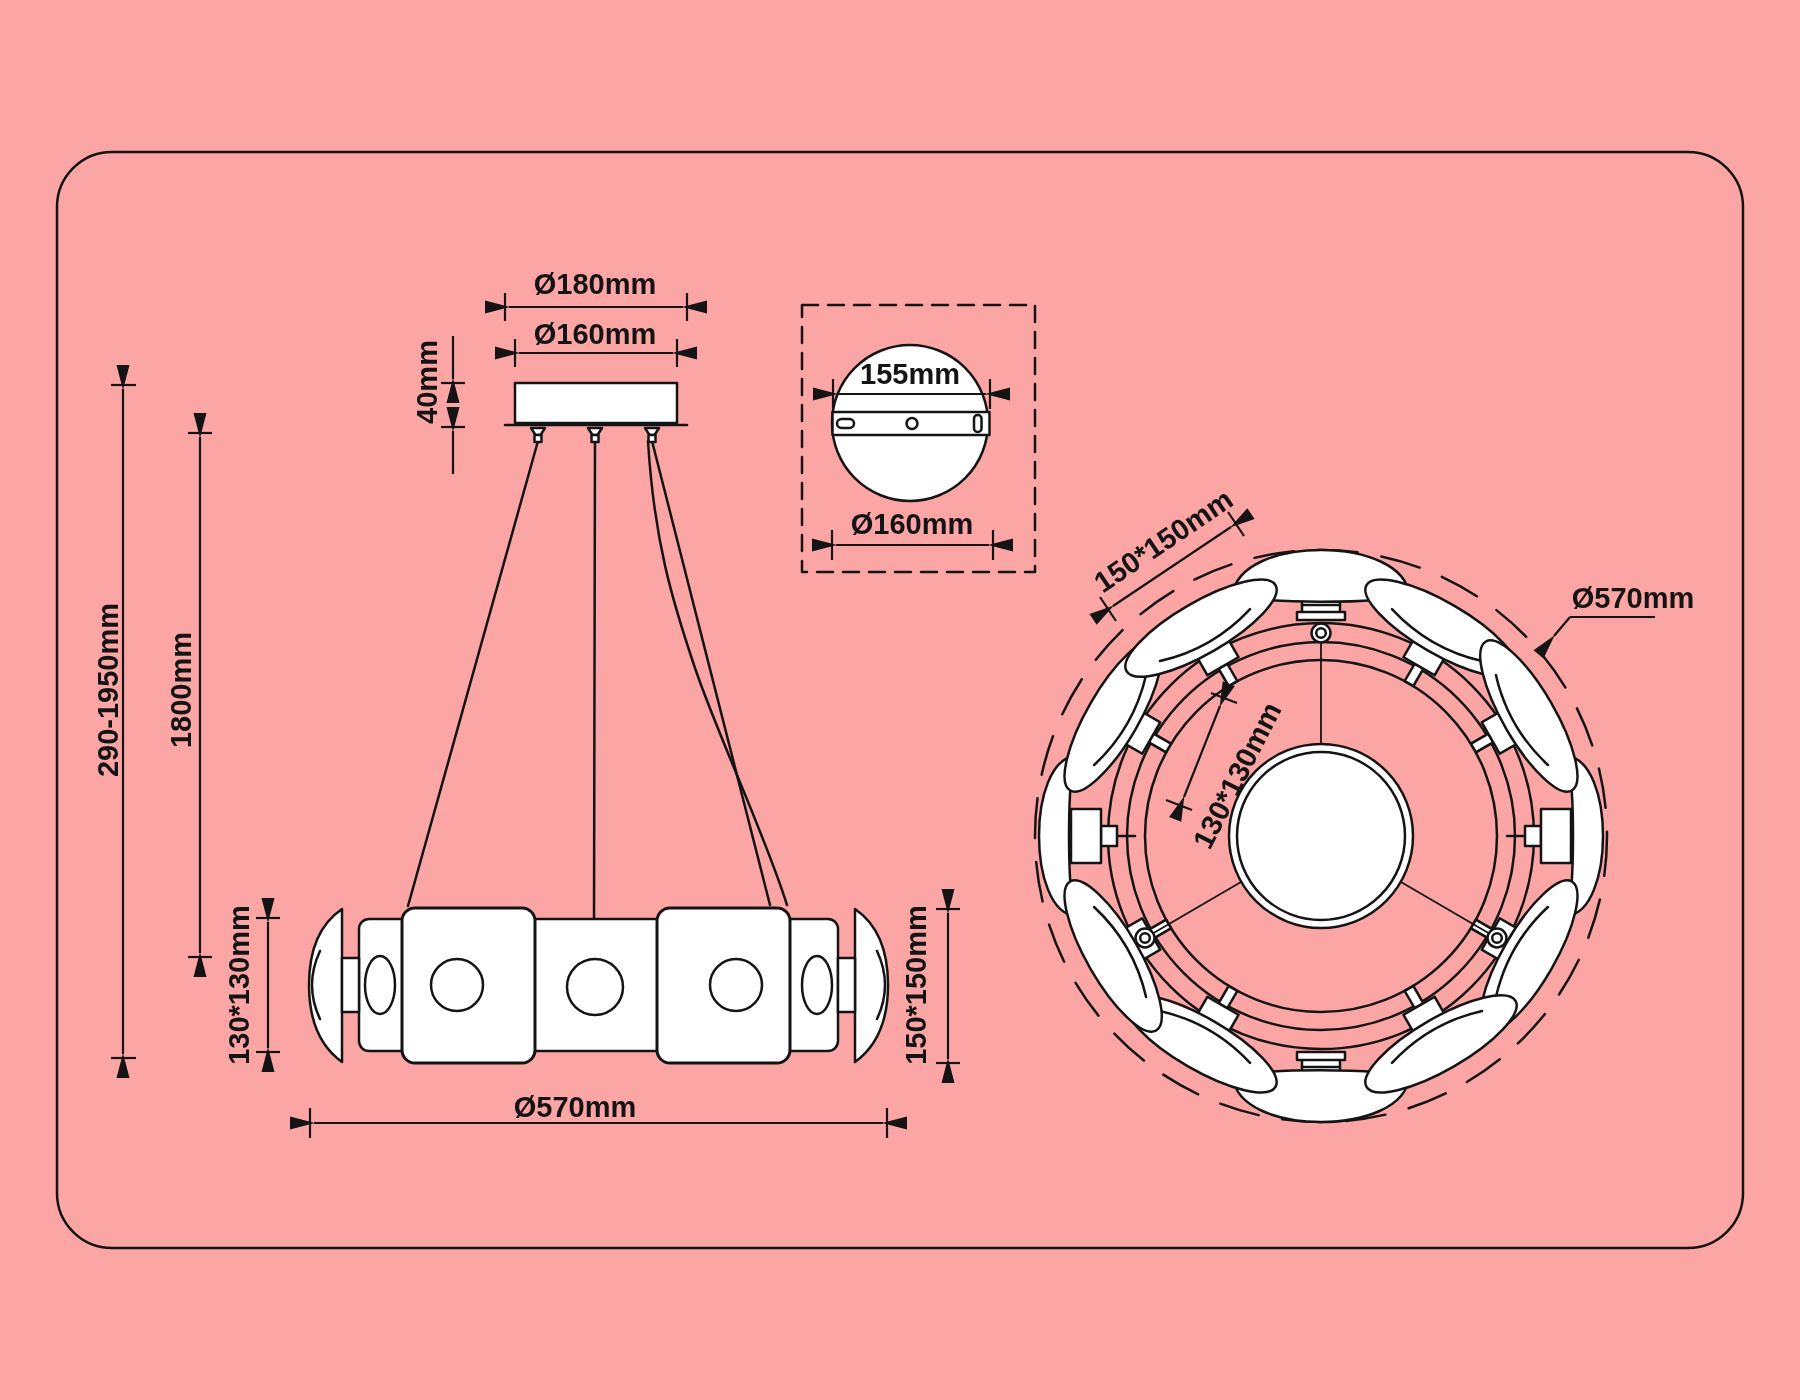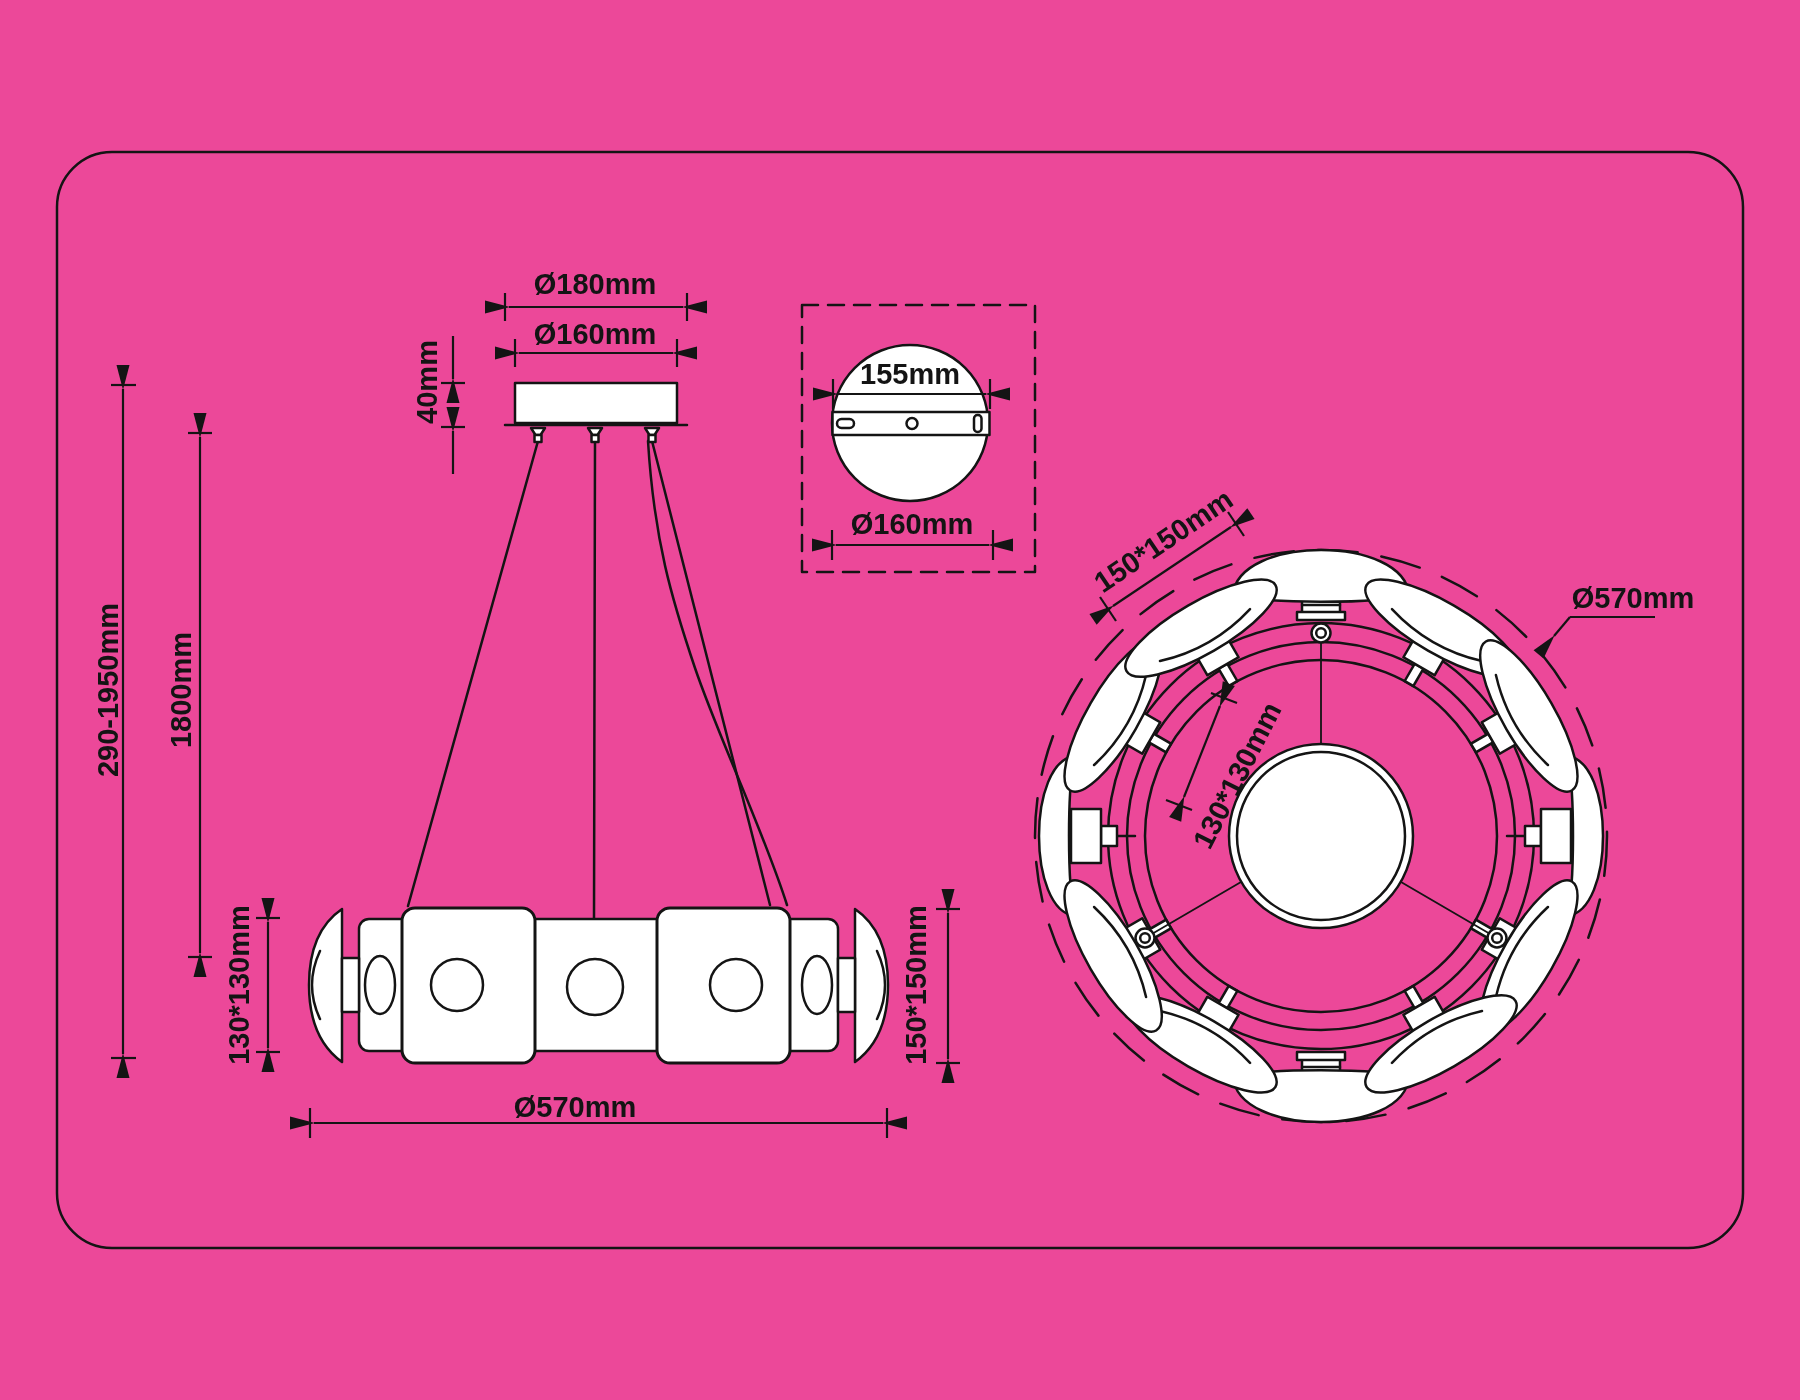--- a/index.html
+++ b/index.html
@@ -1,16 +1,16 @@
 <!DOCTYPE html>
 <html><head>
 <meta charset="utf-8">
 <style>
   html,body{margin:0;padding:0;background:#ffffff;}
-  .stage{position:relative;width:1800px;height:1400px;background:#ec4899;overflow:hidden;
+  .stage{position:relative;width:1800px;height:1400px;background:#fca5a5;overflow:hidden;
          font-family:"Liberation Sans", sans-serif;}
   svg{display:block}
   .dim-text{font-family:"Liberation Sans", sans-serif;font-weight:700;font-size:29px;
             fill:#141414;letter-spacing:0px;}
   .ln{stroke:#141414;fill:none;stroke-width:2.5;stroke-linecap:round;stroke-linejoin:round;}
   .ln-thin{stroke:#141414;fill:none;stroke-width:1.8;stroke-linecap:round;}
   .dim{stroke:#141414;fill:none;stroke-width:2.2;stroke-linecap:butt;}
   .white{fill:#ffffff;stroke:#141414;stroke-width:2.5;stroke-linejoin:round;}
   .white-b{fill:#ffffff;stroke:#141414;stroke-width:3;stroke-linejoin:round;}
 </style>

